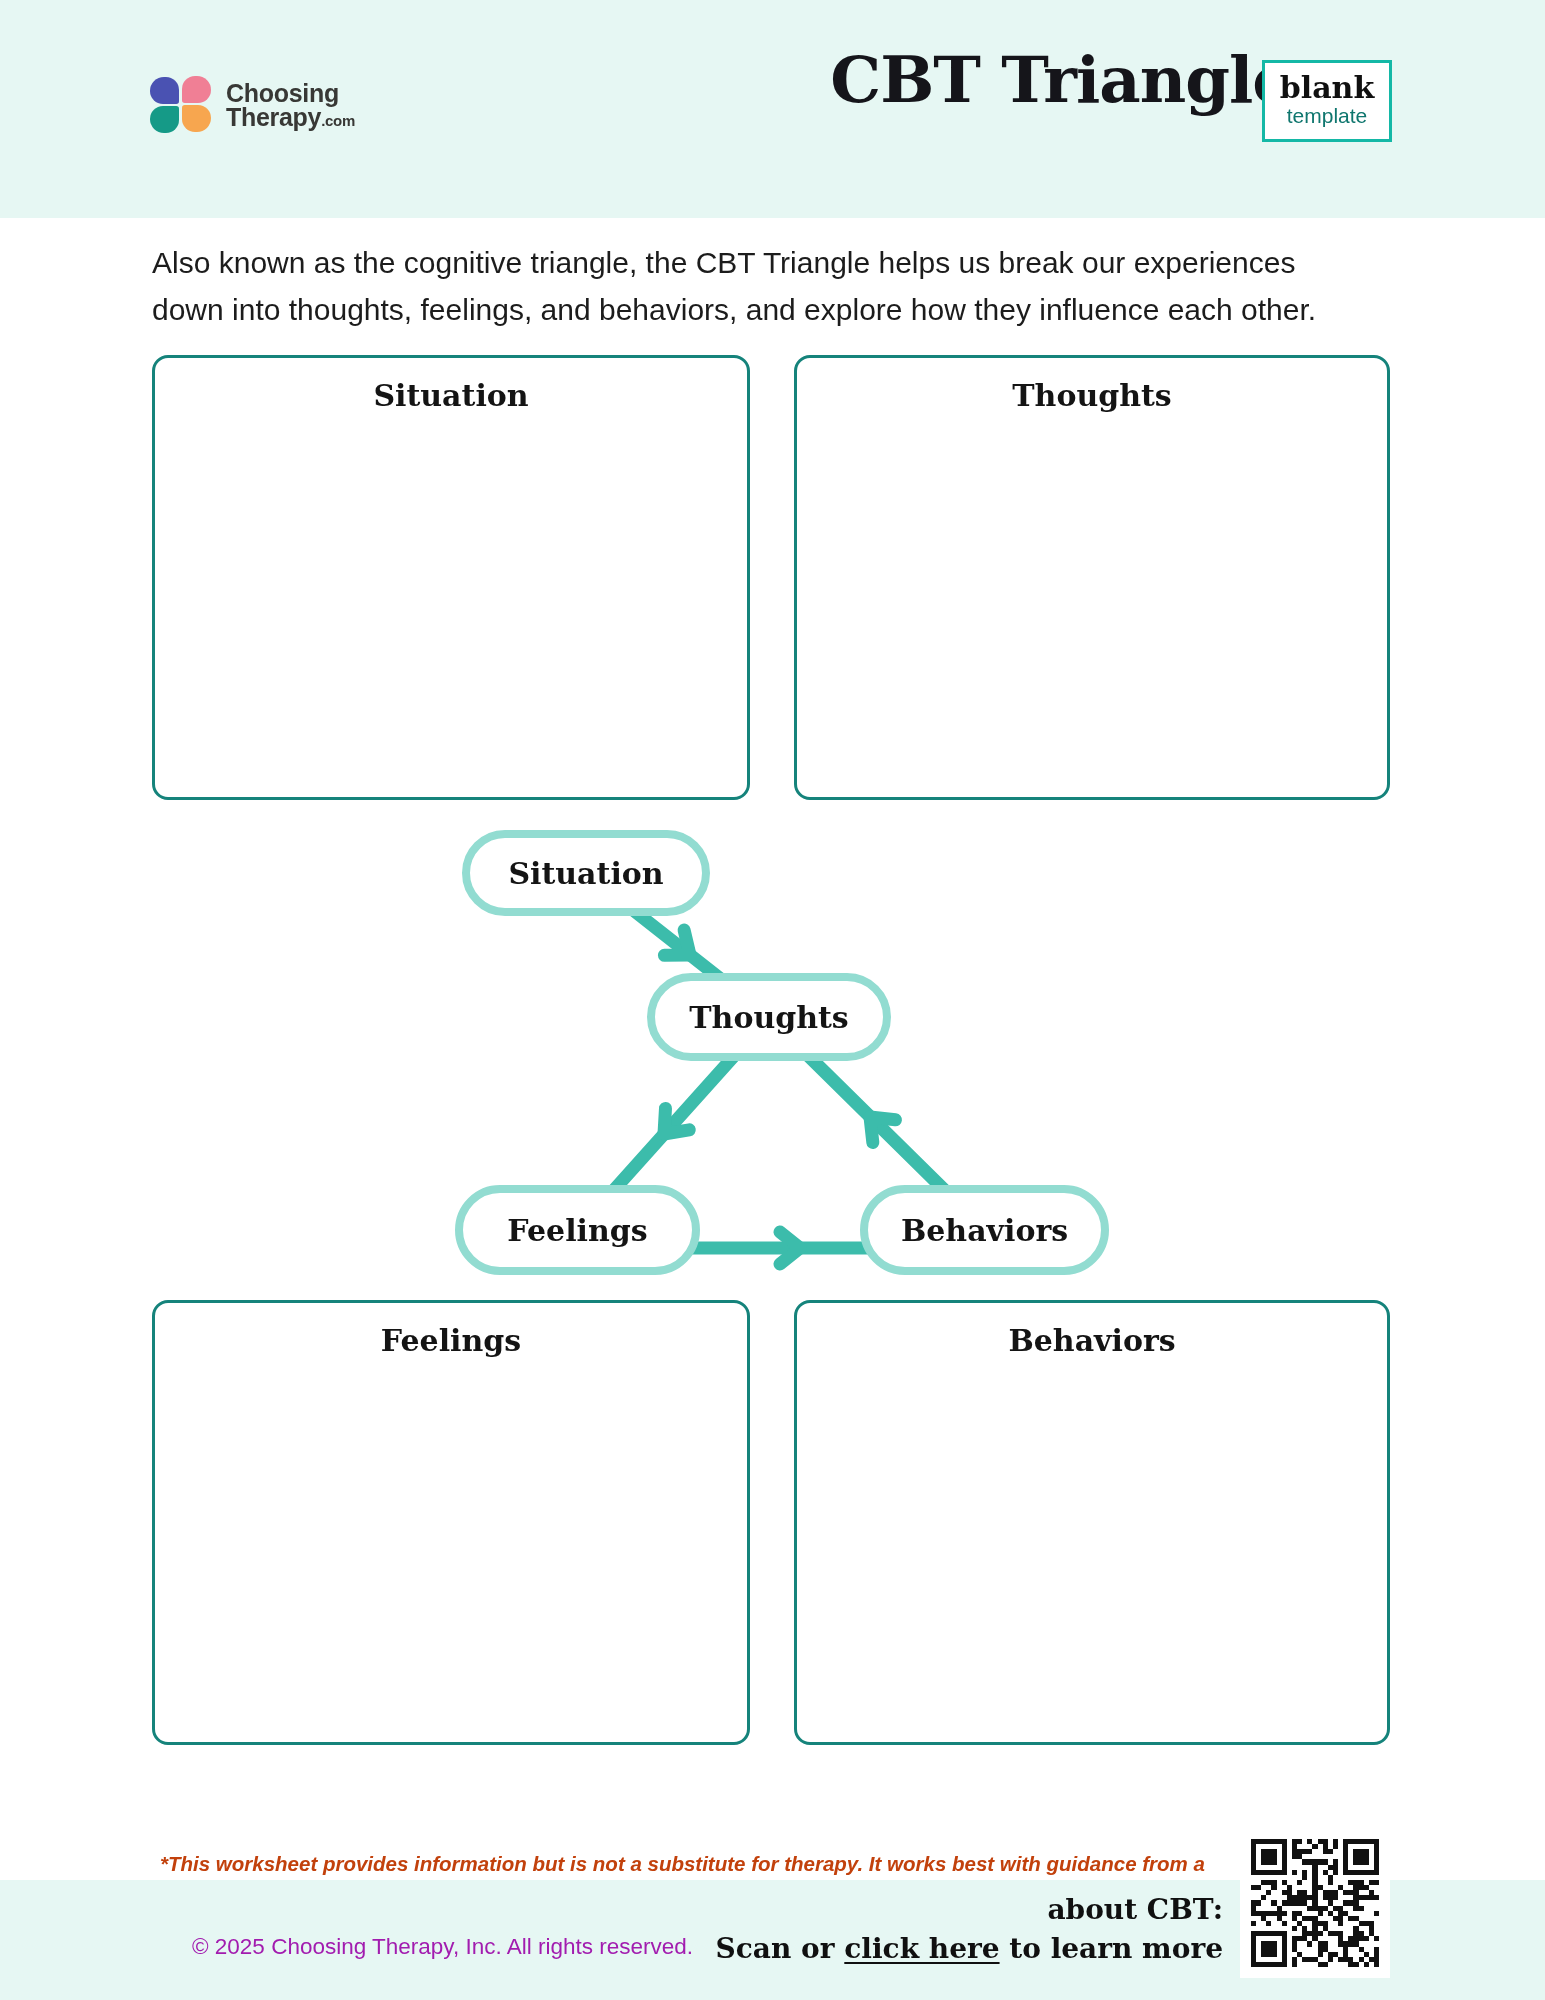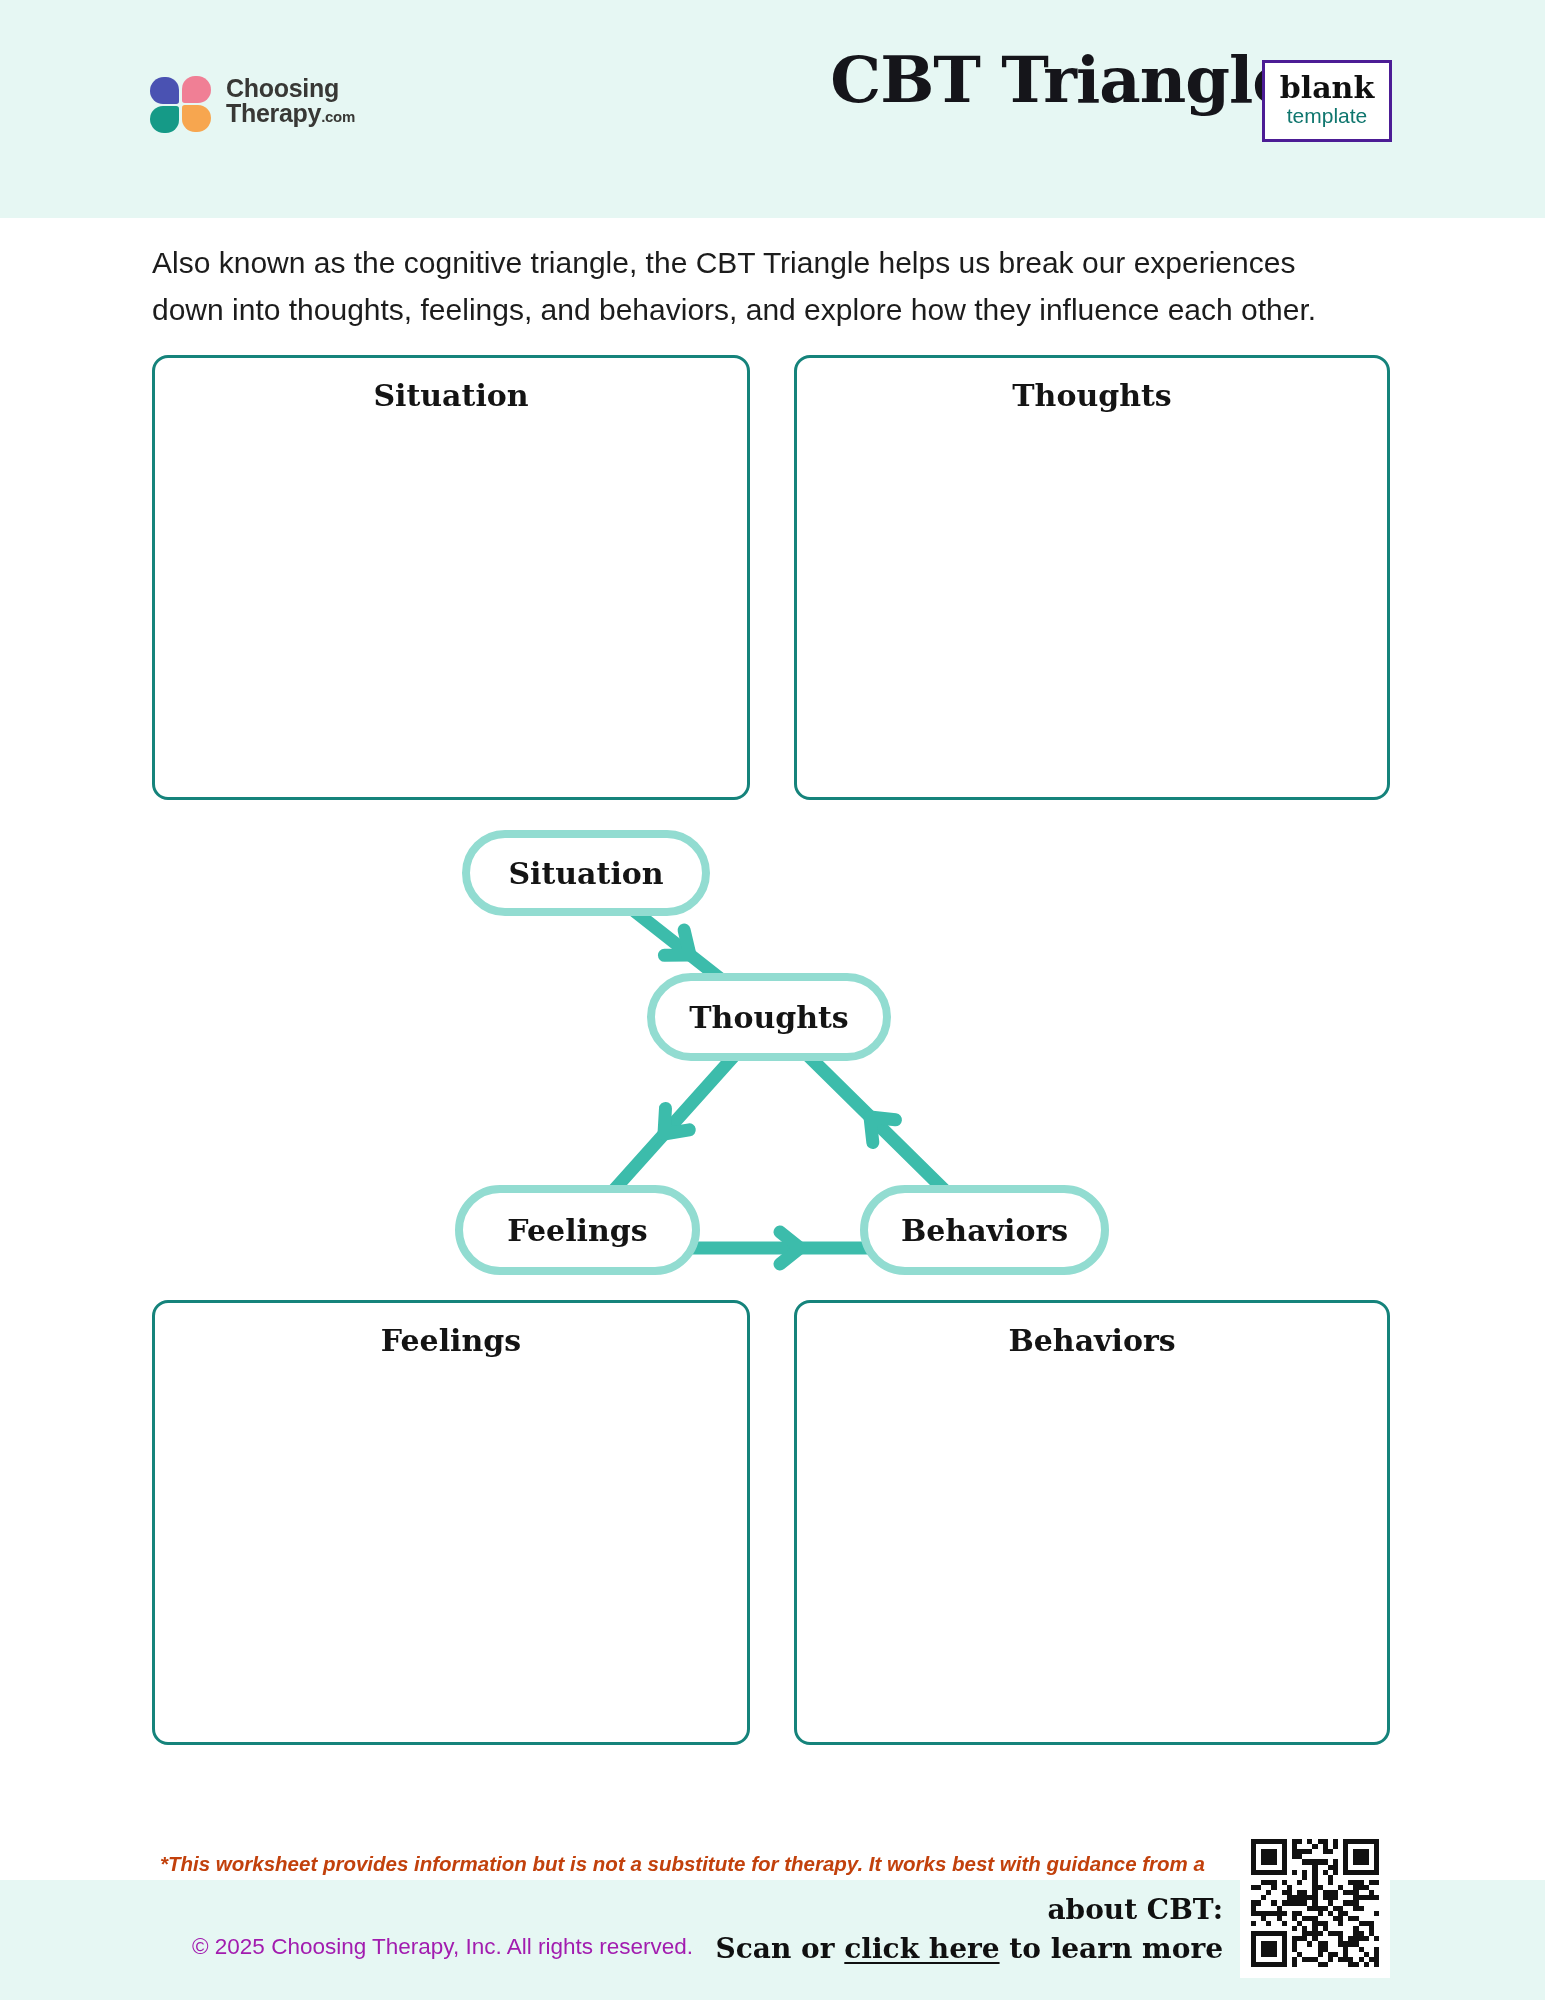--- a/index.html
+++ b/index.html
@@ -4,37 +4,37 @@
 <style>
   * { margin:0; padding:0; box-sizing:border-box; }
   html,body { background:#ffffff; }
   .page {
     position:relative; width:1545px; height:2000px;
     background:#ffffff; overflow:hidden;
     font-family:"Liberation Sans", sans-serif; color:#1c1c1c;
   }
   
   .band-top { position:absolute; left:0; top:0; width:1545px; height:218px; background:#e6f7f3; }
-  .logo { position:absolute; left:150px; top:76px; display:flex; align-items:flex-start; }
+  .logo { position:absolute; left:150px; top:76px; display:flex; align-items:center; }
   .logo-mark { position:relative; width:62px; height:58px; }
   .petal { position:absolute; width:29px; height:27px; }
   .petal.tl { left:0;  top:1px;  background:#4a52b2; border-radius:15px 14px 3px 14px; }
   .petal.tr { left:32px; top:0;  background:#f07f95; border-radius:14px 15px 14px 3px; }
   .petal.bl { left:0;  top:30px; background:#159a87; border-radius:14px 3px 14px 15px; }
   .petal.br { left:32px; top:29px; background:#f7a64f; border-radius:3px 14px 15px 14px; }
   .logo-text { margin-left:14px; font-weight:700; color:#383835; font-size:25px; line-height:0.98; letter-spacing:-0.3px; }
   .logo-tld { font-size:15px; font-weight:700; }
   .page-title {
     position:absolute; left:0; top:42px; width:1292px; text-align:right;
     font-family:"DejaVu Serif", serif; font-weight:700; font-size:64px;
     letter-spacing:-1px; color:#15151a;
   }
   .badge {
     position:absolute; left:1262px; top:60px; width:130px;
-    background:#ffffff; border:3px solid #4c1d95; text-align:center;
+    background:#ffffff; border:3px solid #14b8a6; text-align:center;
     padding:8px 4px 11px 4px;
   }
   .badge-word1 { font-family:"DejaVu Serif", serif; font-weight:700; font-size:30px; line-height:1.1; color:#101010; }
   .badge-word2 { font-size:21px; line-height:1.15; color:#0f766e; }
   
   .intro {
     position:absolute; left:152px; top:240px; width:1220px;
     font-size:30px; line-height:1.55; color:#1c1c1c;
   }
   

